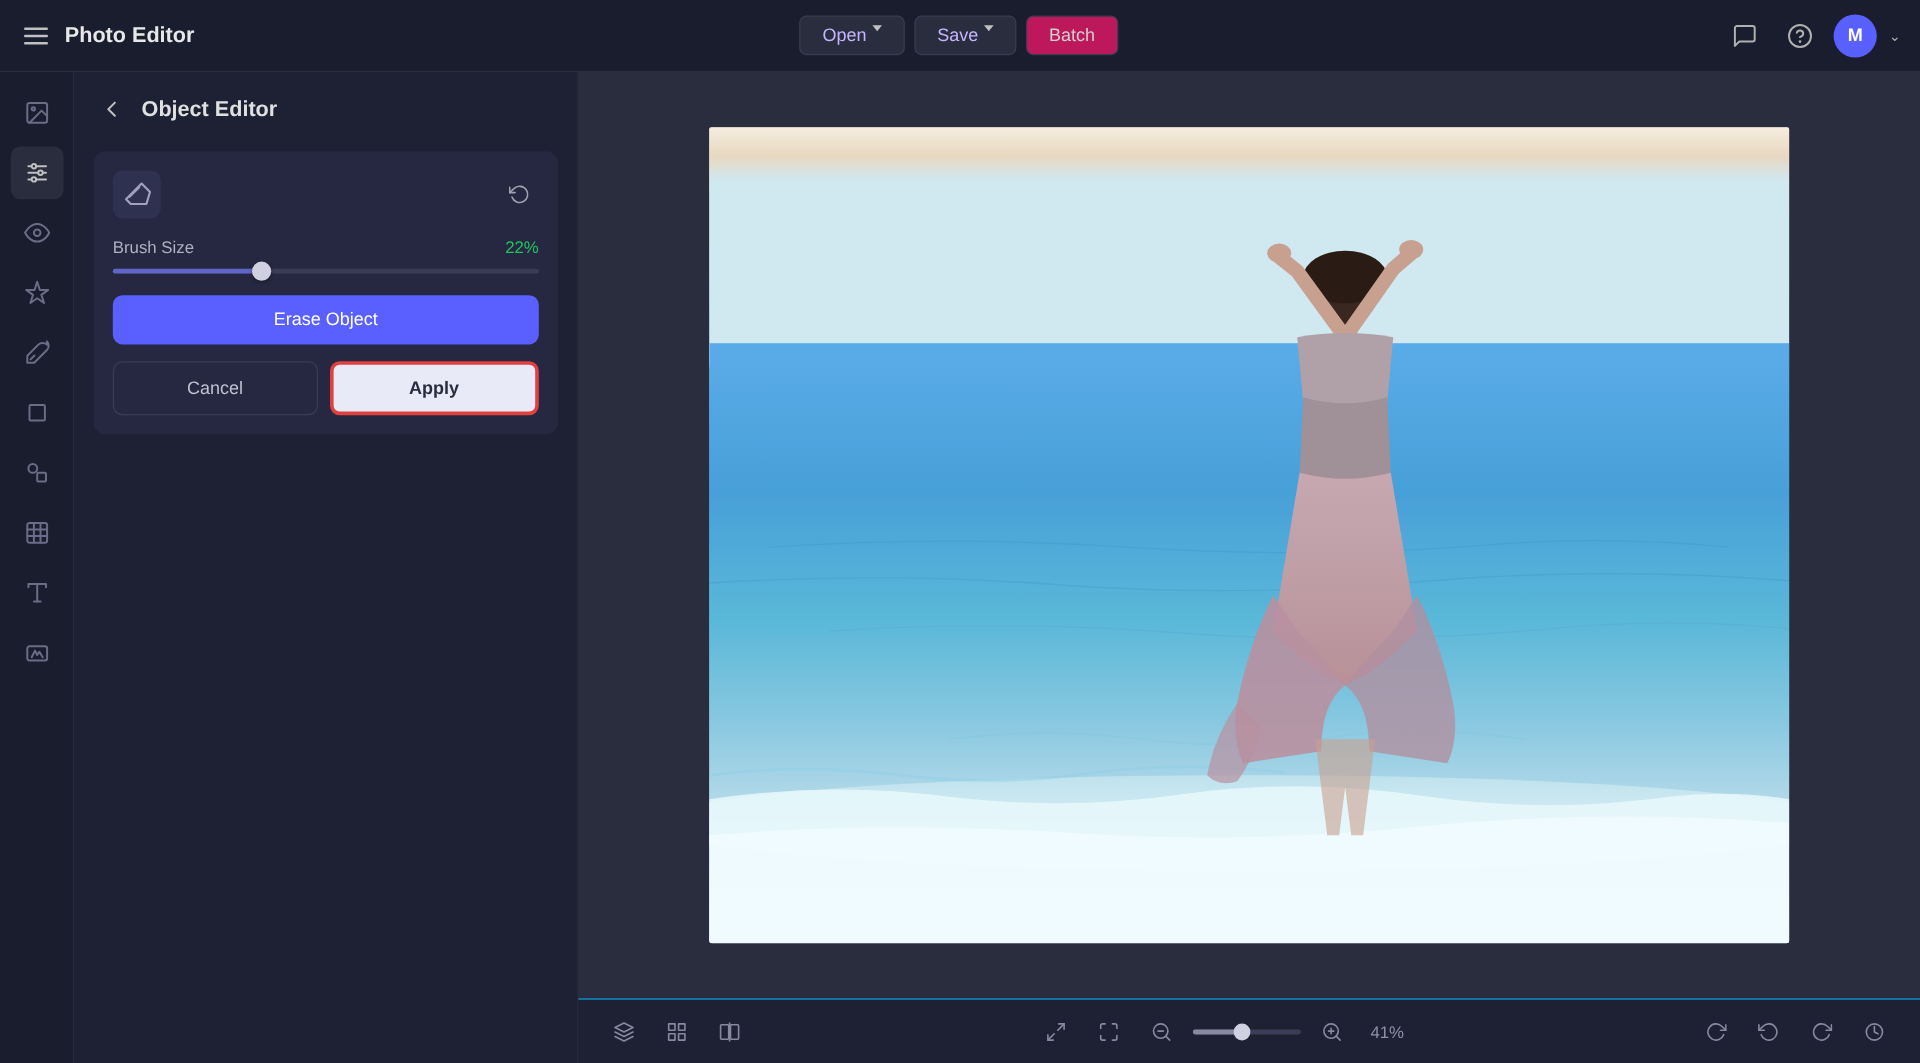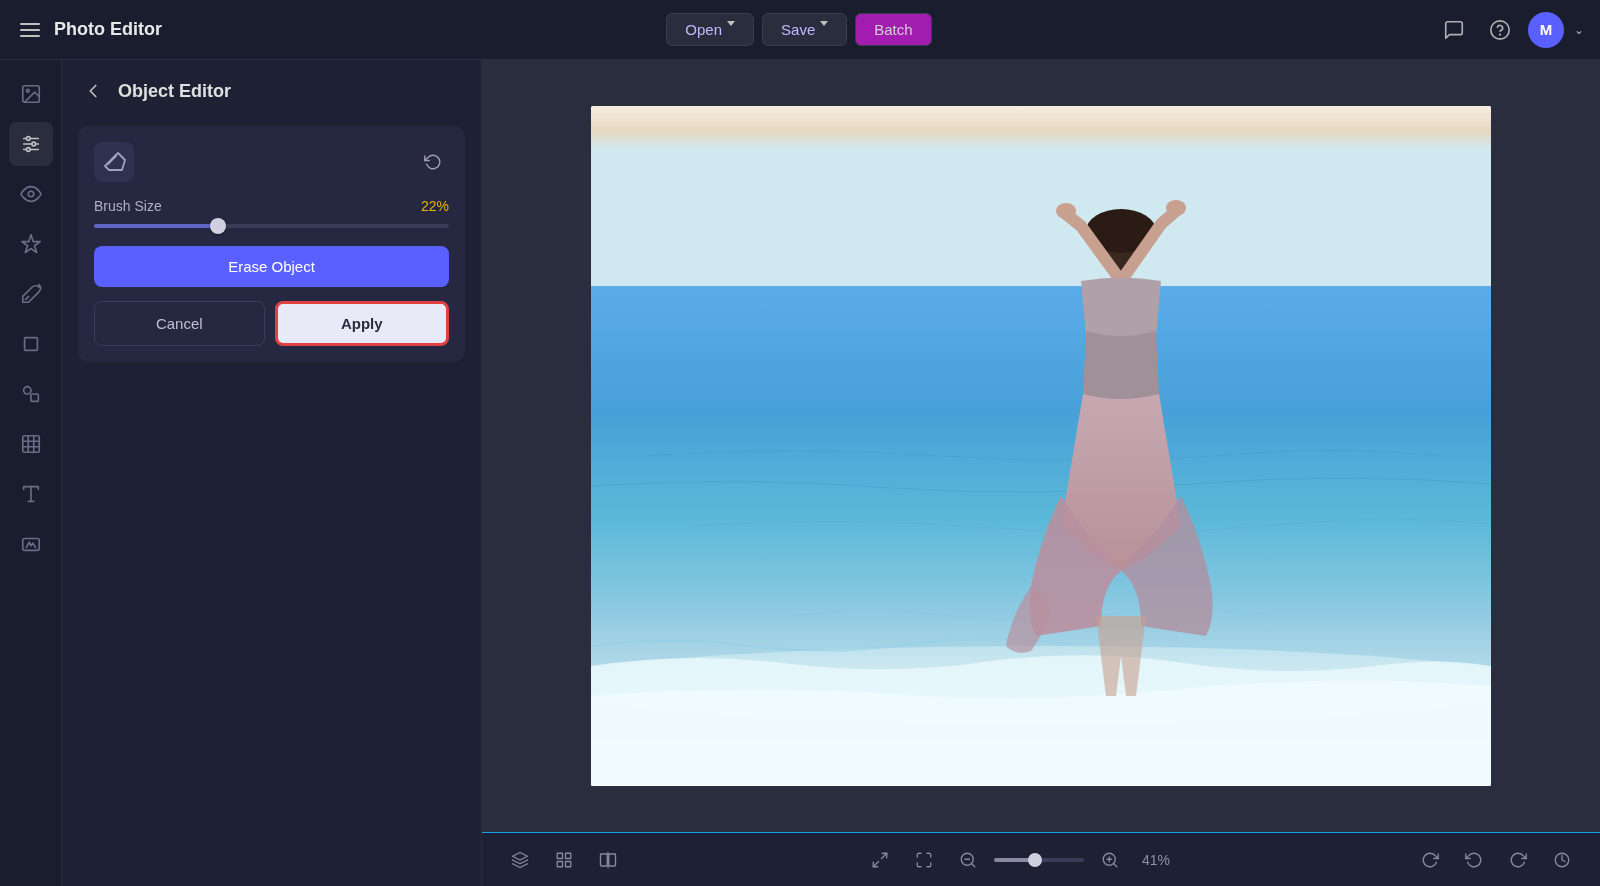--- a/index.html
+++ b/index.html
@@ -68,21 +68,21 @@
     }
     .chevron-down {
       width: 0; height: 0;
       border-left: 4px solid transparent;
       border-right: 4px solid transparent;
       border-top: 5px solid #c0c0c0;
       display: inline-block;
     }
     .batch-btn {
       padding: 7px 18px;
-      background: #a21caf;
+      background: #be185d;
       border: 1px solid #3a3d50;
       border-radius: 6px;
       color: #d0d0d0;
       font-size: 15px;
       cursor: pointer;
     }
     .header-right {
       display: flex;
       align-items: center;
       gap: 10px;
@@ -201,21 +201,21 @@
       justify-content: space-between;
       align-items: flex-start;
       margin-bottom: 10px;
     }
     .brush-label {
       font-size: 14px;
       color: #b0b0c0;
     }
     .brush-value {
       font-size: 14px;
-      color: #eab308;
+      color: #22c55e;
     }
     .slider-wrap {
       margin-bottom: 18px;
     }
     .slider-track {
       width: 100%;
       height: 4px;
       background: #3a3d58;
       border-radius: 2px;
       position: relative;

